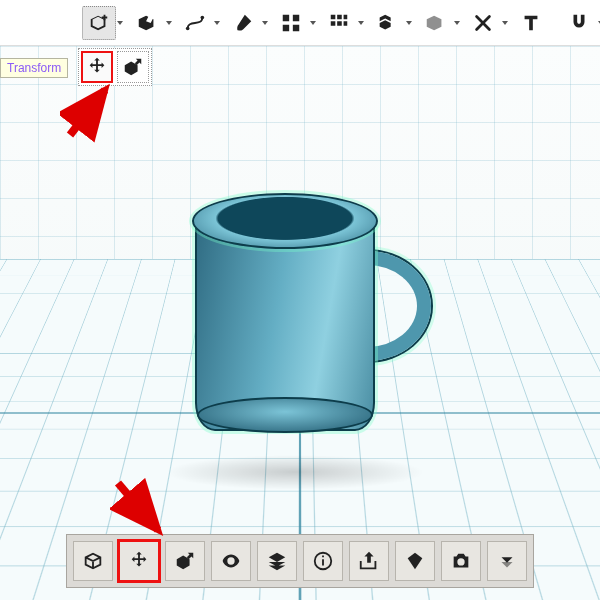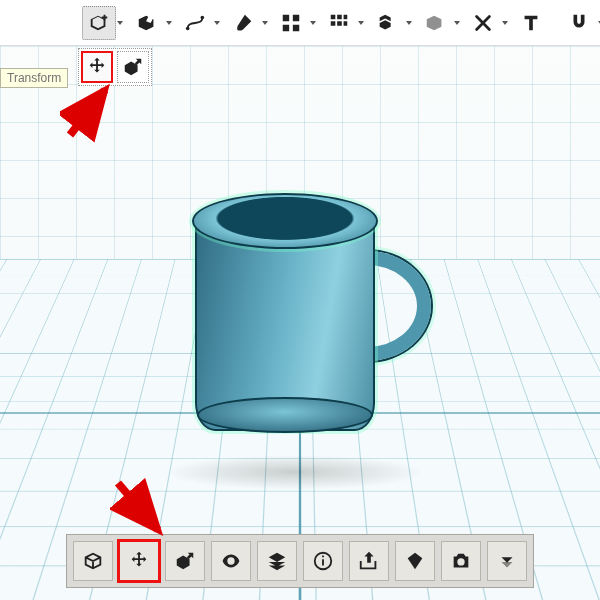--- a/index.html
+++ b/index.html
@@ -31,22 +31,22 @@
     padding: 2px; gap: 4px; z-index: 50;
   }
   .fly-btn {
     width: 32px; height: 32px; display: flex; align-items: center; justify-content: center;
     cursor: pointer; border: 1px dotted transparent;
   }
   .fly-btn.hot { border: 2px solid #e11; background: #fafafa; }
 
   
   .tooltip {
-    position: absolute; left: 0px; top: 68px; z-index: 60;
-    background: #ffffe1; border: 1px solid #b5b5a0; color: #737373;
+    position: absolute; left: 0px; top: 58px; z-index: 60;
+    background: #ffffe1; border: 1px solid #b5b5a0; color: #8b5cf6;
     font-size: 12px; padding: 2px 6px; white-space: nowrap;
   }
 
   
   .viewport {
     position: absolute; left: 0; right: 0; top: 46px; bottom: 0;
     background:
       
       repeating-linear-gradient(to right, rgba(120,180,200,0.25) 0 1px, transparent 1px 38px),
       

